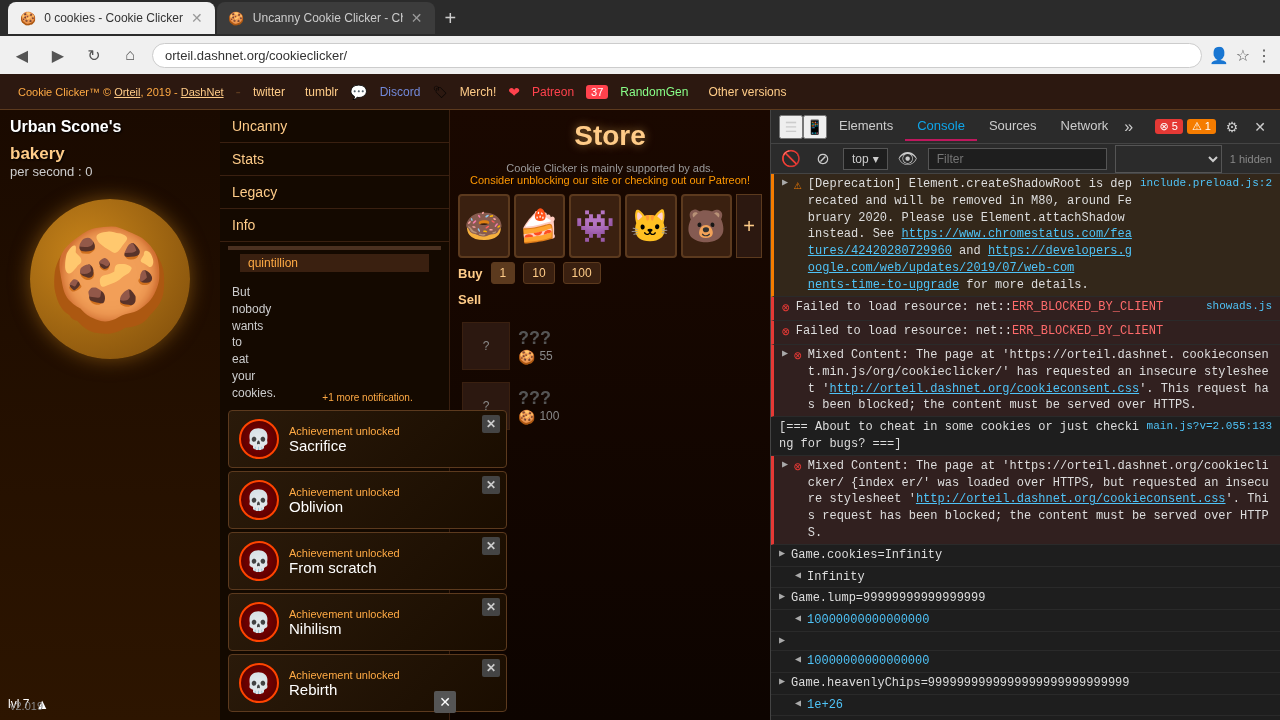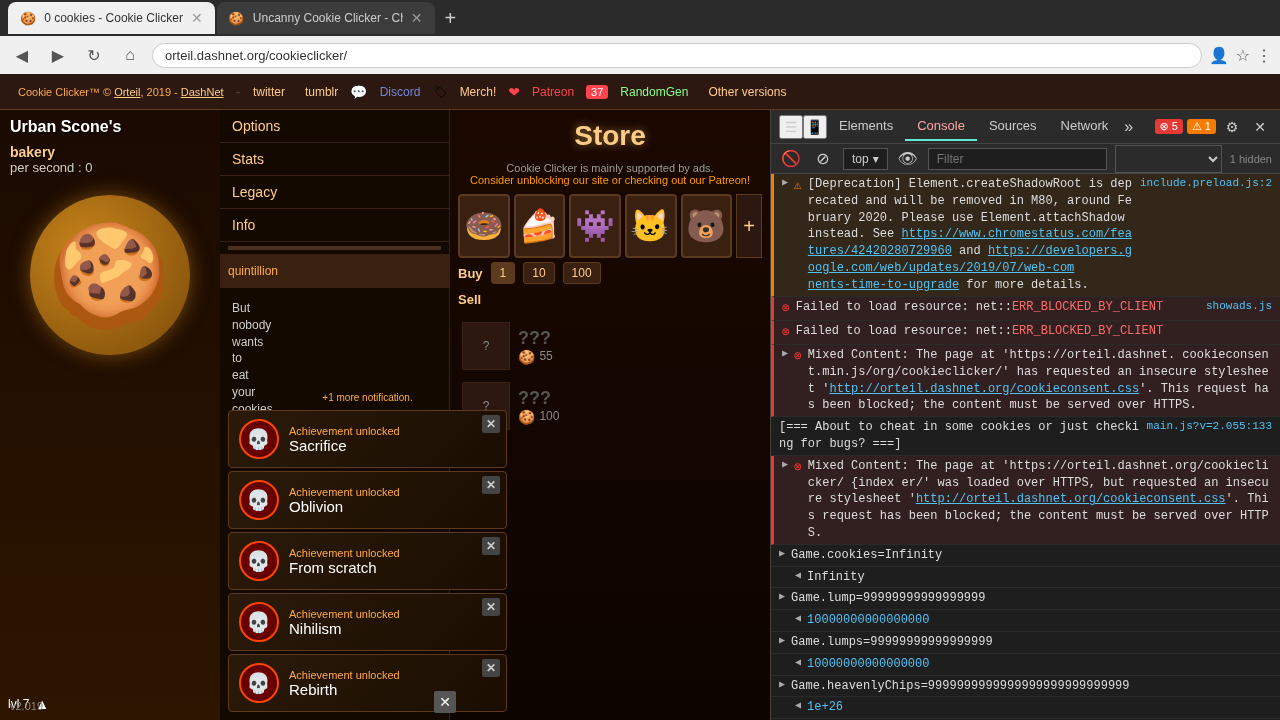--- a/index.html
+++ b/index.html
@@ -62,21 +62,21 @@
     .achievement-icon { width: 40px; height: 40px; border-radius: 50%; background: radial-gradient(circle, #8B0000, #4a0000); border: 2px solid #ff4400; display: flex; align-items: center; justify-content: center; font-size: 20px; flex-shrink: 0; }
     .achievement-text { flex: 1; }
     .achievement-unlocked { color: #ffaa44; font-size: 11px; }
     .achievement-name { color: #fff; font-size: 15px; font-weight: normal; }
     .achievement-close { position: absolute; top: 4px; right: 6px; color: #888; cursor: pointer; font-size: 14px; font-weight: bold; }
 
     
     .devtools-panel { width: 510px; background: #1e1e1e; display: flex; flex-direction: column; flex-shrink: 0; border-left: 1px solid #444; }
     .devtools-tabs { display: flex; background: #2b2b2b; border-bottom: 1px solid #444; align-items: center; padding: 0 8px; height: 34px; }
     .devtools-tab { color: #ccc; font-size: 13px; padding: 6px 12px; cursor: pointer; border-bottom: 2px solid transparent; }
-    .devtools-tab.active { color: #fca5a5; border-bottom: 2px solid #5eead4; }
+    .devtools-tab.active { color: #0ea5e9; border-bottom: 2px solid #be185d; }
     .devtools-tab-more { color: #ccc; font-size: 16px; cursor: pointer; margin-left: 4px; }
     .devtools-icon { color: #ccc; font-size: 14px; cursor: pointer; width: 24px; height: 24px; display: flex; align-items: center; justify-content: center; }
     .error-badge { background: #e53935; color: white; font-size: 11px; padding: 1px 5px; border-radius: 3px; }
     .warn-badge { background: #f57c00; color: white; font-size: 11px; padding: 1px 5px; border-radius: 3px; }
 
     .devtools-toolbar { display: flex; align-items: center; background: #2b2b2b; border-bottom: 1px solid #444; padding: 4px 8px; gap: 8px; height: 30px; }
     .devtools-toolbar-btn { background: none; border: none; color: #ccc; cursor: pointer; font-size: 16px; width: 24px; height: 24px; display: flex; align-items: center; justify-content: center; }
     .filter-input { background: #1e1e1e; border: 1px solid #555; color: #ccc; padding: 2px 8px; font-size: 12px; flex: 1; height: 22px; }
     .default-levels { background: #2b2b2b; border: 1px solid #555; color: #ccc; padding: 13px 6px; font-size: 12px; height: 22px; }
     .hidden-count { color: #888; font-size: 11px; }
@@ -146,39 +146,39 @@
     <a class="menu-link patreon">Patreon</a>
     <span style="background:#ff424d; color:white; font-size:11px; padding:1px 5px; border-radius:3px;">37</span>
     <a class="menu-link random">RandomGen</a>
     <a class="menu-link">Other versions</a>
   </div>
 
   <div style="display:flex; flex:1; overflow:hidden;">
 
     <div class="cookie-panel">
       <div class="bakery-title">Urban Scone's</div>
-      <div class="bakery-title" style="font-size:14px; color:#ffcc88;">bakery</div>
+      <div class="bakery-title" style="font-size:17px; color:#ffcc88;">bakery</div>
       <div class="cookies-per-sec">per second : 0</div>
       <div class="big-cookie"></div>
       <div class="lvl-bar">
         <span class="lvl-text">lvl 7</span>
         <span class="lvl-arrow">▲</span>
       </div>
       <div class="game-version">v2.019</div>
     </div>
 
     <div class="middle-panel" style="position:relative;">
 
       <div style="position:absolute; top:0; left:0; width:230px; height:100%; background: rgba(20,10,0,0.95); z-index:5; border-right:1px solid #3a2010;">
-        <div class="dropdown-item">Options</div>
+        <div class="dropdown-item">Uncanny</div>
         <div class="dropdown-item">Stats</div>
         <div class="dropdown-item">Legacy</div>
         <div class="dropdown-item">Info</div>
         <div style="background:#4a3020; height:4px; margin:4px 8px;"></div>
-        <div style="background:#3a2010; margin:4px 0; padding:10px 8px; color:#ffaa44; font-size:12px;">quintillion</div>
+        <div style="background:#3a2010; margin:4px 20px; padding:2px 8px; color:#ffaa44; font-size:12px;">quintillion</div>
         <div class="dropdown-text">But<br>nobody<br>wants<br>to<br>eat<br>your<br>cookies.</div>
       </div>
 
       <div style="position:absolute; top:0; left:230px; right:0; bottom:0; overflow:hidden;">
         <div class="store-header">Store</div>
         <div class="store-support">
           <span>Cookie Clicker is mainly supported by ads.</span><br>
           <span style="color:#ff9900; cursor:pointer;">Consider unblocking our site or checking out our Patreon!</span>
         </div>
         <div class="store-items">
@@ -360,21 +360,20 @@
           <span class="console-expand">▶</span>
           <span class="console-text">Game.lump=99999999999999999</span>
         </div>
         <div class="console-line log" style="padding-left:24px; color:#4fc3f7;">
           <span class="console-expand">◀</span>
           <span class="console-text" style="color:#4fc3f7;">10000000000000000</span>
         </div>
 
         <div class="console-line log">
           <span class="console-expand">▶</span>
-          <span class="console-text">Game.lumps=99999999999999999</span>
         </div>
         <div class="console-line log" style="padding-left:24px;">
           <span class="console-expand">◀</span>
           <span class="console-text" style="color:#4fc3f7;">10000000000000000</span>
         </div>
 
         <div class="console-line log">
           <span class="console-expand">▶</span>
           <span class="console-text">Game.heavenlyChips=9999999999999999999999999999</span>
         </div>

